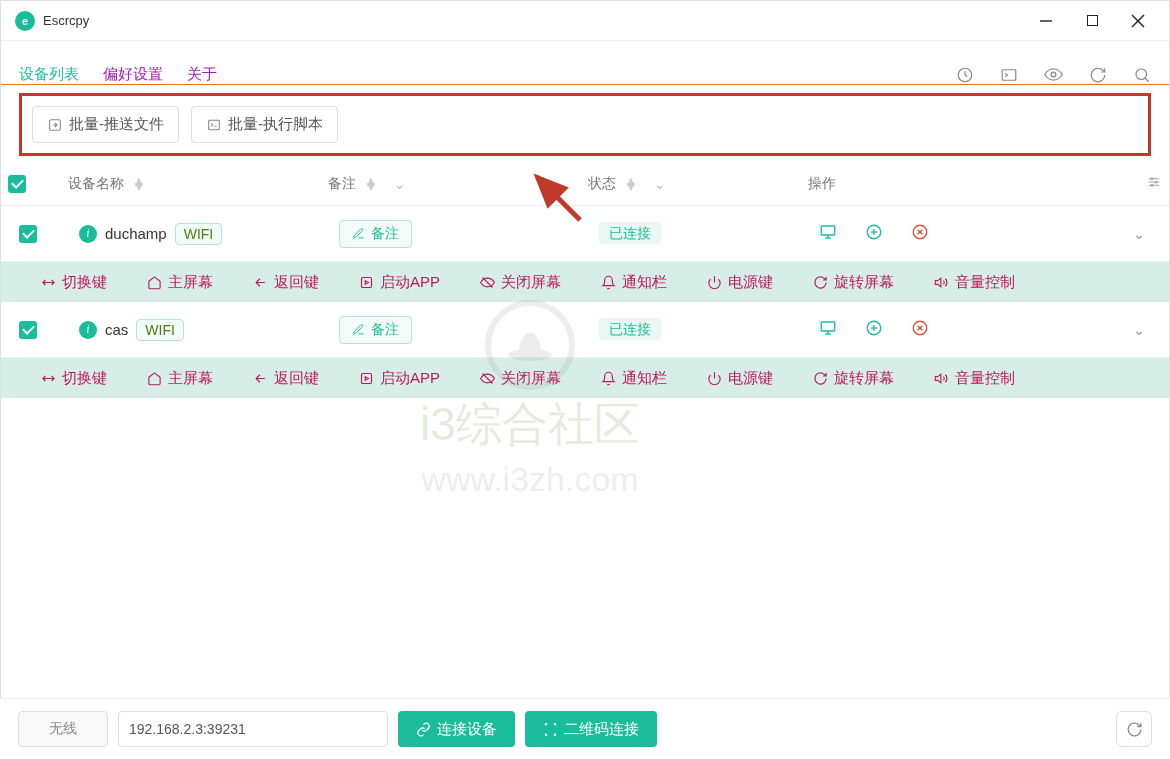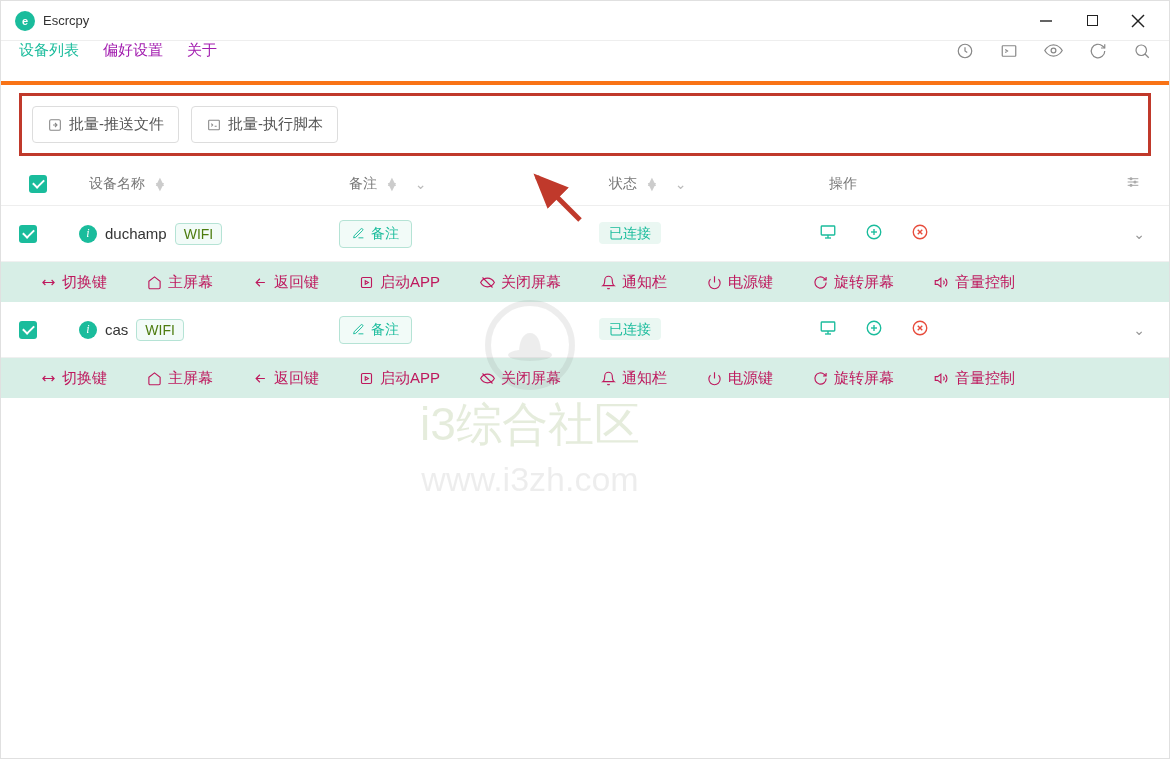--- a/index.html
+++ b/index.html
@@ -25,41 +25,41 @@
   font-size: 11px; font-weight: bold;
 }
 .app-title { font-size: 13px; color: #333; }
 .titlebar-right { display: flex; }
 .win-btn {
   width: 46px; height: 32px; display: flex; align-items: center; justify-content: center;
   cursor: pointer; font-size: 16px;
 }
 .win-square { width: 11px; height: 11px; border: 1.4px solid #222; }
 .tabs-row {
-  display: flex; align-items: flex-start; justify-content: space-between;
-  padding: 0 18px; height: 44px; border-bottom: 4px solid #f97316;
+  display: flex; align-items: flex-end; justify-content: space-between;
+  padding: 0 18px; height: 44px; border-bottom: 1px solid #f97316;
 }
 .tabs-left { display: flex; gap: 24px; }
 .tab { color: #a21caf; cursor: pointer; font-size: 15px; }
 .tab.active { color: #1abc9c; }
 .tabs-right { display: flex; gap: 26px; align-items: center; }
 .top-icon { color: #888; cursor: pointer; }
 .top-icon svg { display: block; }
 .batch-row {
   margin: 8px 18px 6px; padding: 10px; border: 3px solid #c0392b;
   display: flex; gap: 12px; align-items: center;
 }
 .batch-btn {
   border: 1px solid #ddd; border-radius: 4px; padding: 8px 14px;
   display: flex; align-items: center; gap: 6px; color: #555;
   cursor: pointer; background: #fff; font-size: 15px;
 }
 .batch-btn svg { color: #888; }
 .table-head {
-  display: flex; align-items: center; height: 44px; padding: 0 28px;
+  display: flex; align-items: center; height: 44px; padding: 0 7px;
   color: #777; border-bottom: 1px solid #eee;
 }
 .th-check { width: 60px; display: flex; align-items: center; }
 .th-name { width: 260px; display: flex; align-items: center; gap: 6px; }
 .th-remark { width: 260px; display: flex; align-items: center; gap: 6px; }
 .th-status { width: 220px; display: flex; align-items: center; gap: 6px; }
 .th-op { width: 240px; display: flex; align-items: center; }
 .th-set { flex: 1; display: flex; justify-content: flex-end; color: #aaa; }
 .sort-caret { display: inline-flex; flex-direction: column; line-height: 5px; color: #ccc; margin-left: 2px; }
 .checkbox {
@@ -442,20 +442,41 @@
         <span>旋转屏幕</span>
       </div>
     <div class="action-item">
         <svg width="15" height="15" viewBox="0 0 24 24" fill="none" stroke="currentColor" stroke-width="1.8">
           <path d="M11 5 6 9H2v6h4l5 4V5zM15 9a4 4 0 0 1 0 6M18 6a8 8 0 0 1 0 12"></path>
         </svg>
         <span>音量控制</span>
       </div>
   </div>
 
+  <div class="footer">
+    <div class="foot-label">无线</div>
+    <input class="foot-input" value="192.168.2.3:39231" style="">
+    <button class="foot-btn">
+      <svg width="15" height="15" viewBox="0 0 24 24" fill="none" stroke="currentColor" stroke-width="2">
+          <path d="M10 13a5 5 0 0 0 7 0l3-3a5 5 0 0 0-7-7l-1 1M14 11a5 5 0 0 0-7 0l-3 3a5 5 0 0 0 7 7l1-1"></path>
+        </svg>
+      <span>连接设备</span>
+    </button>
+    <button class="foot-btn">
+      <svg width="15" height="15" viewBox="0 0 24 24" fill="none" stroke="currentColor" stroke-width="2">
+          <path d="M7 3H4v3M17 3h3v3M7 21H4v-3M17 21h3v-3"></path>
+        </svg>
+      <span>二维码连接</span>
+    </button>
+    <div class="foot-refresh">
+      <svg width="17" height="17" viewBox="0 0 24 24" fill="none" stroke="currentColor" stroke-width="1.8">
+          <path d="M21 12a9 9 0 1 1-3-6.7L21 8M21 3v5h-5"></path>
+        </svg>
+    </div>
+  </div>
 </div>
 
 <div class="watermark">
   <div class="hat">
       <svg width="50" height="40" viewBox="0 0 50 40">
         <ellipse cx="25" cy="30" rx="22" ry="6" fill="#888"></ellipse>
         <path d="M14 28c0-12 4-20 11-20s11 8 11 20" fill="#888"></path>
       </svg>
     </div>
   <div class="cn">i3综合社区</div>

